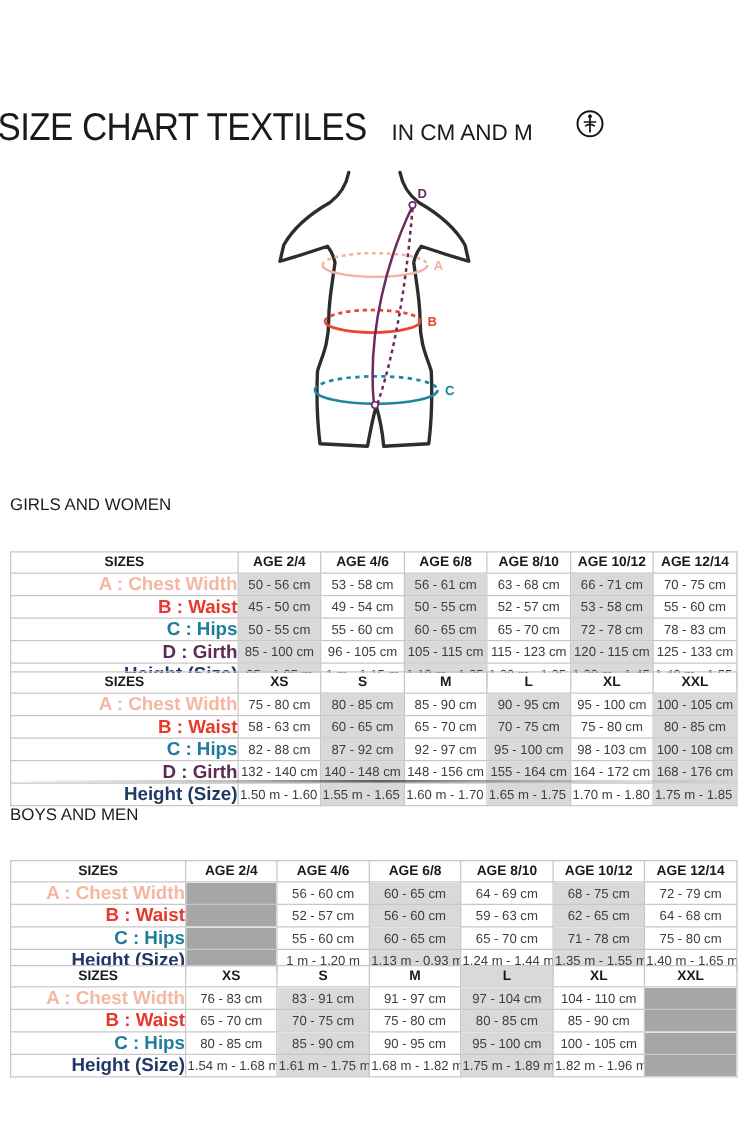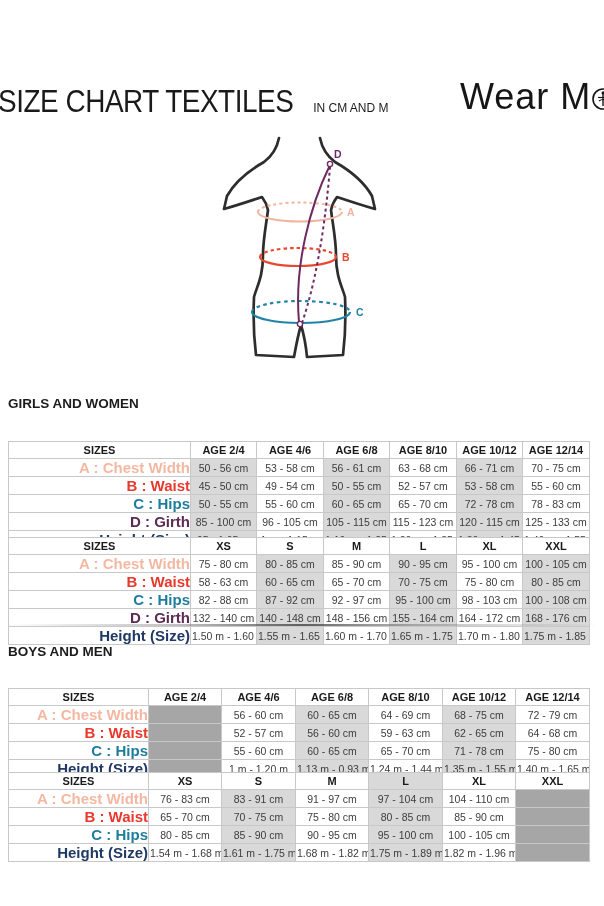--- a/index.html
+++ b/index.html
@@ -3,34 +3,34 @@
 <meta charset="utf-8">
 <style>
   html,body{margin:0;padding:0;background:#fff;}
   body{width:604px;height:906px;overflow:hidden;position:relative;
        font-family:"Liberation Sans",sans-serif;-webkit-font-smoothing:antialiased;}
   .abs{position:absolute;}
 
   
   .title-row{left:-2px;top:84px;display:flex;align-items:baseline;gap:9px;white-space:nowrap;}
   .main-title{font-size:31px;color:#1a1a1a;letter-spacing:-.5px;transform:scaleX(.9);transform-origin:left bottom;}
-  .sub-title{font-size:12px;color:#1a1a1a;letter-spacing:0;margin-left:-22px;text-align:right;}
+  .sub-title{font-size:18px;color:#1a1a1a;letter-spacing:0;margin-left:-22px;text-align:right;}
   .brand{left:460px;top:76px;font-size:36px;color:#161616;letter-spacing:1px;white-space:nowrap;font-weight:400;}
   .brand svg{vertical-align:-2px;}
 
   
   .diagram{left:180px;top:136px;width:240px;height:250px;}
   .diagram text{font-size:10.5px;font-weight:bold;}
 
   
   .divider{left:0;top:624px;width:604px;height:2px;
     background:linear-gradient(90deg,rgba(130,130,130,0) 1%,rgba(110,110,110,.45) 30%,rgba(75,75,75,.85) 50%,rgba(110,110,110,.45) 70%,rgba(130,130,130,0) 99%);}
 
   
-  .section-heading{font-size:13.5px;font-weight:bold;color:#1c1c1c;left:8px;white-space:nowrap;}
+  .section-heading{font-size:13.5px;font-weight:normal;color:#1c1c1c;left:8px;white-space:nowrap;}
   .h-girls{top:396px;}
   .h-boys{top:644px;}
 
   
   table{position:absolute;left:8px;border-collapse:collapse;table-layout:fixed;width:581px;margin-top:27px;}
   .t1{top:414px;} .t2{top:510px;} .t3{top:661px;} .t4{top:745px;}
   th,td{border:1px solid #c8c8c8;overflow:hidden;white-space:nowrap;}
   thead th{height:16px;font-size:11px;font-weight:bold;color:#1a1a1a;text-align:center;padding:0 2px;background:#fff;}
   tbody th.rowlab{height:14px;font-size:15px;font-weight:bold;text-align:right;padding:0 0 0 5px;background:#fff;}
   tbody td{height:14px;font-size:10.5px;color:#3d3d3d;text-align:center;padding:0 1px;background:#fff;}
@@ -38,21 +38,21 @@
   .blank{background:#a6a6a6 !important;}
 </style>
 </head>
 <body>
 
 <div class="abs title-row">
   <span class="main-title">SIZE CHART TEXTILES</span>
   <span class="sub-title">IN CM AND M</span>
 </div>
 
-<div class="abs brand"><span>Wear M</span><svg width="24" height="24" viewBox="0 0 24 24">
+<div class="abs brand"><svg width="24" height="24" viewBox="0 0 24 24">
       <circle cx="12" cy="12" r="10" fill="none" stroke="#161616" stroke-width="1.6"></circle>
       <line x1="12" y1="4.5" x2="12" y2="19" stroke="#161616" stroke-width="1.4"></line>
       <line x1="7" y1="10.5" x2="17" y2="10.5" stroke="#161616" stroke-width="1.2"></line>
       <path d="M8,14 Q12,11 16,14" fill="none" stroke="#161616" stroke-width="1.2"></path>
       <circle cx="12" cy="6" r="1.5" fill="#161616"></circle>
     </svg></div>
 
 <svg class="abs diagram" viewBox="0 0 240 250">
 
   <path d="M99,2 C97,12 92,20 84,26 C70,34 56,44 47,60 L44,73 C58,69 70,65 82,61 C85,65 87,69 88,74 C86,90 83,104 83,119 C83,141 77,150 74,161 C73,183 74,203 76,219 L114,221 C116,210 118,199 121,189 C124,199 126,210 127,221 L163,219 C165,203 166,183 165,161 C162,150 156,141 156,119 C156,104 153,90 151,74 C152,69 154,65 157,61 C169,65 181,69 195,73 L192,60 C183,44 169,34 155,26 C147,20 142,12 140,2" fill="none" stroke="#2d2d2d" stroke-width="2.7" stroke-linejoin="round" stroke-linecap="round"></path>

